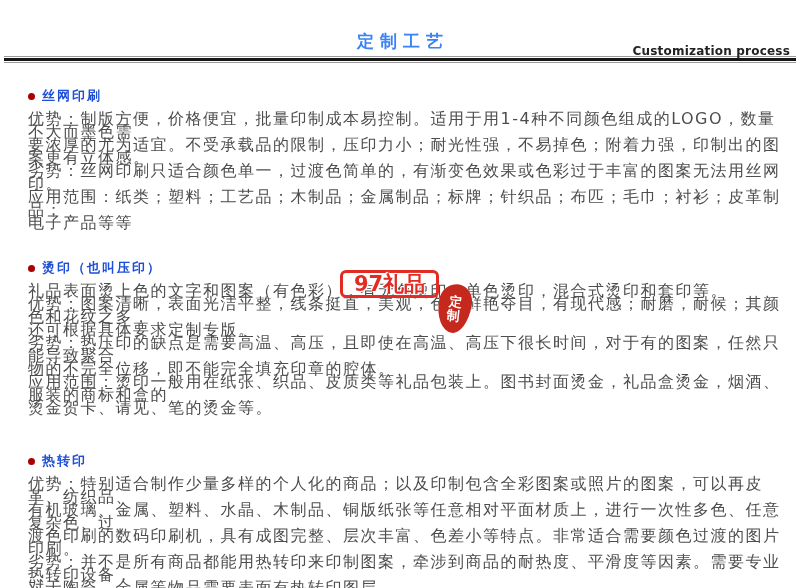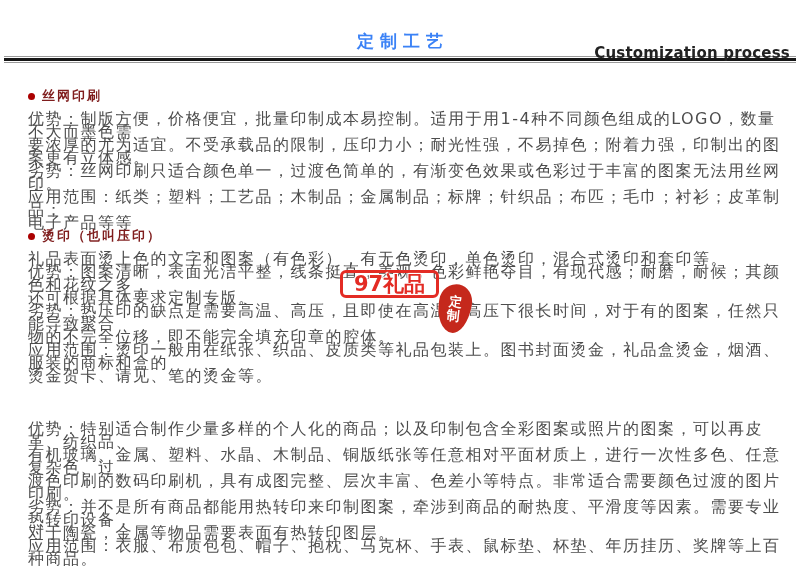--- a/index.html
+++ b/index.html
@@ -19,55 +19,55 @@
     font-weight: bold;
     color: #3b82f6;
     letter-spacing: 6px;
     padding-left: 6px; 
     line-height: 20px;
   }
   .page-subtitle {
     position: absolute;
     right: 10px;
     top: 44px;
-    font-size: 15px;
+    font-size: 12px;
     font-weight: bold;
     color: #222222;
     letter-spacing: 0.2px;
   }
 
   
   .rule { margin: 5px 4px 0 4px; }
   .rule-thin  { height: 0; border-top: 1px solid #9a9a9a; }
   .rule-thick { height: 3px; background: #161616; margin-top: 1px; }
   .rule-thin2 { height: 0; border-top: 1px solid #9a9a9a; margin-top: 1px; }
 
   
   .content { padding: 26px 12px 0 28px; }
   .section { margin: 0; }
-  .section + .section { }
+  .section + .section { margin-top: 32px; }
   .section.gap-lg { margin-top: 40px; }
 
   .section-head {
     display: flex;
     align-items: center;
     gap: 7px;
     height: 14px;
     margin-bottom: 9px;
   }
   .bullet {
     width: 7px; height: 7px;
     background: #aa0000;
     border-radius: 50%;
     flex: 0 0 auto;
   }
   .section-title {
     font-size: 13px;
     font-weight: bold;
-    color: #7f1d1d;
+    color: #1d4ed8;
     letter-spacing: 2px;
     line-height: 14px;
   }
   .para {
     font-size: 16px;
     line-height: 13px;
     color: #4d4d4d;
     letter-spacing: 1.5px;
     white-space: pre-line;
   }
@@ -149,20 +149,24 @@
     <div class="para">礼品表面烫上色的文字和图案（有色彩），有无色烫印，单色烫印，混合式烫印和套印等。
 优势：图案清晰，表面光洁平整，线条挺直，美观，色彩鲜艳夺目，有现代感；耐磨，耐候；其颜色和花纹之多，
 还可根据具体要求定制专版。
 劣势：热压印的缺点是需要高温、高压，且即使在高温、高压下很长时间，对于有的图案，任然只能导致聚合
 物的不完全位移，即不能完全填充印章的腔体。
 应用范围：烫印一般用在纸张、织品、皮质类等礼品包装上。图书封面烫金，礼品盒烫金，烟酒、服装的商标和盒的
 烫金贺卡、请见、笔的烫金等。</div>
   </div>
 
   <div class="section gap-lg">
+    <div class="section-head">
+      <span class="bullet"></span>
+      <span class="section-title">热转印</span>
+    </div>
     <div class="para">优势：特别适合制作少量多样的个人化的商品；以及印制包含全彩图案或照片的图案，可以再皮革、纺织品、
 有机玻璃、金属、塑料、水晶、木制品、铜版纸张等任意相对平面材质上，进行一次性多色、任意复杂色、过
 渡色印刷的数码印刷机，具有成图完整、层次丰富、色差小等特点。非常适合需要颜色过渡的图片印刷。
 劣势：并不是所有商品都能用热转印来印制图案，牵涉到商品的耐热度、平滑度等因素。需要专业热转印设备，
 对于陶瓷，金属等物品需要表面有热转印图层。
 应用范围：衣服、布质包包、帽子、抱枕、马克杯、手表、鼠标垫、杯垫、年历挂历、奖牌等上百种商品。</div>
   </div>
 
   <div class="section gap-lg">
     <div class="section-head">

